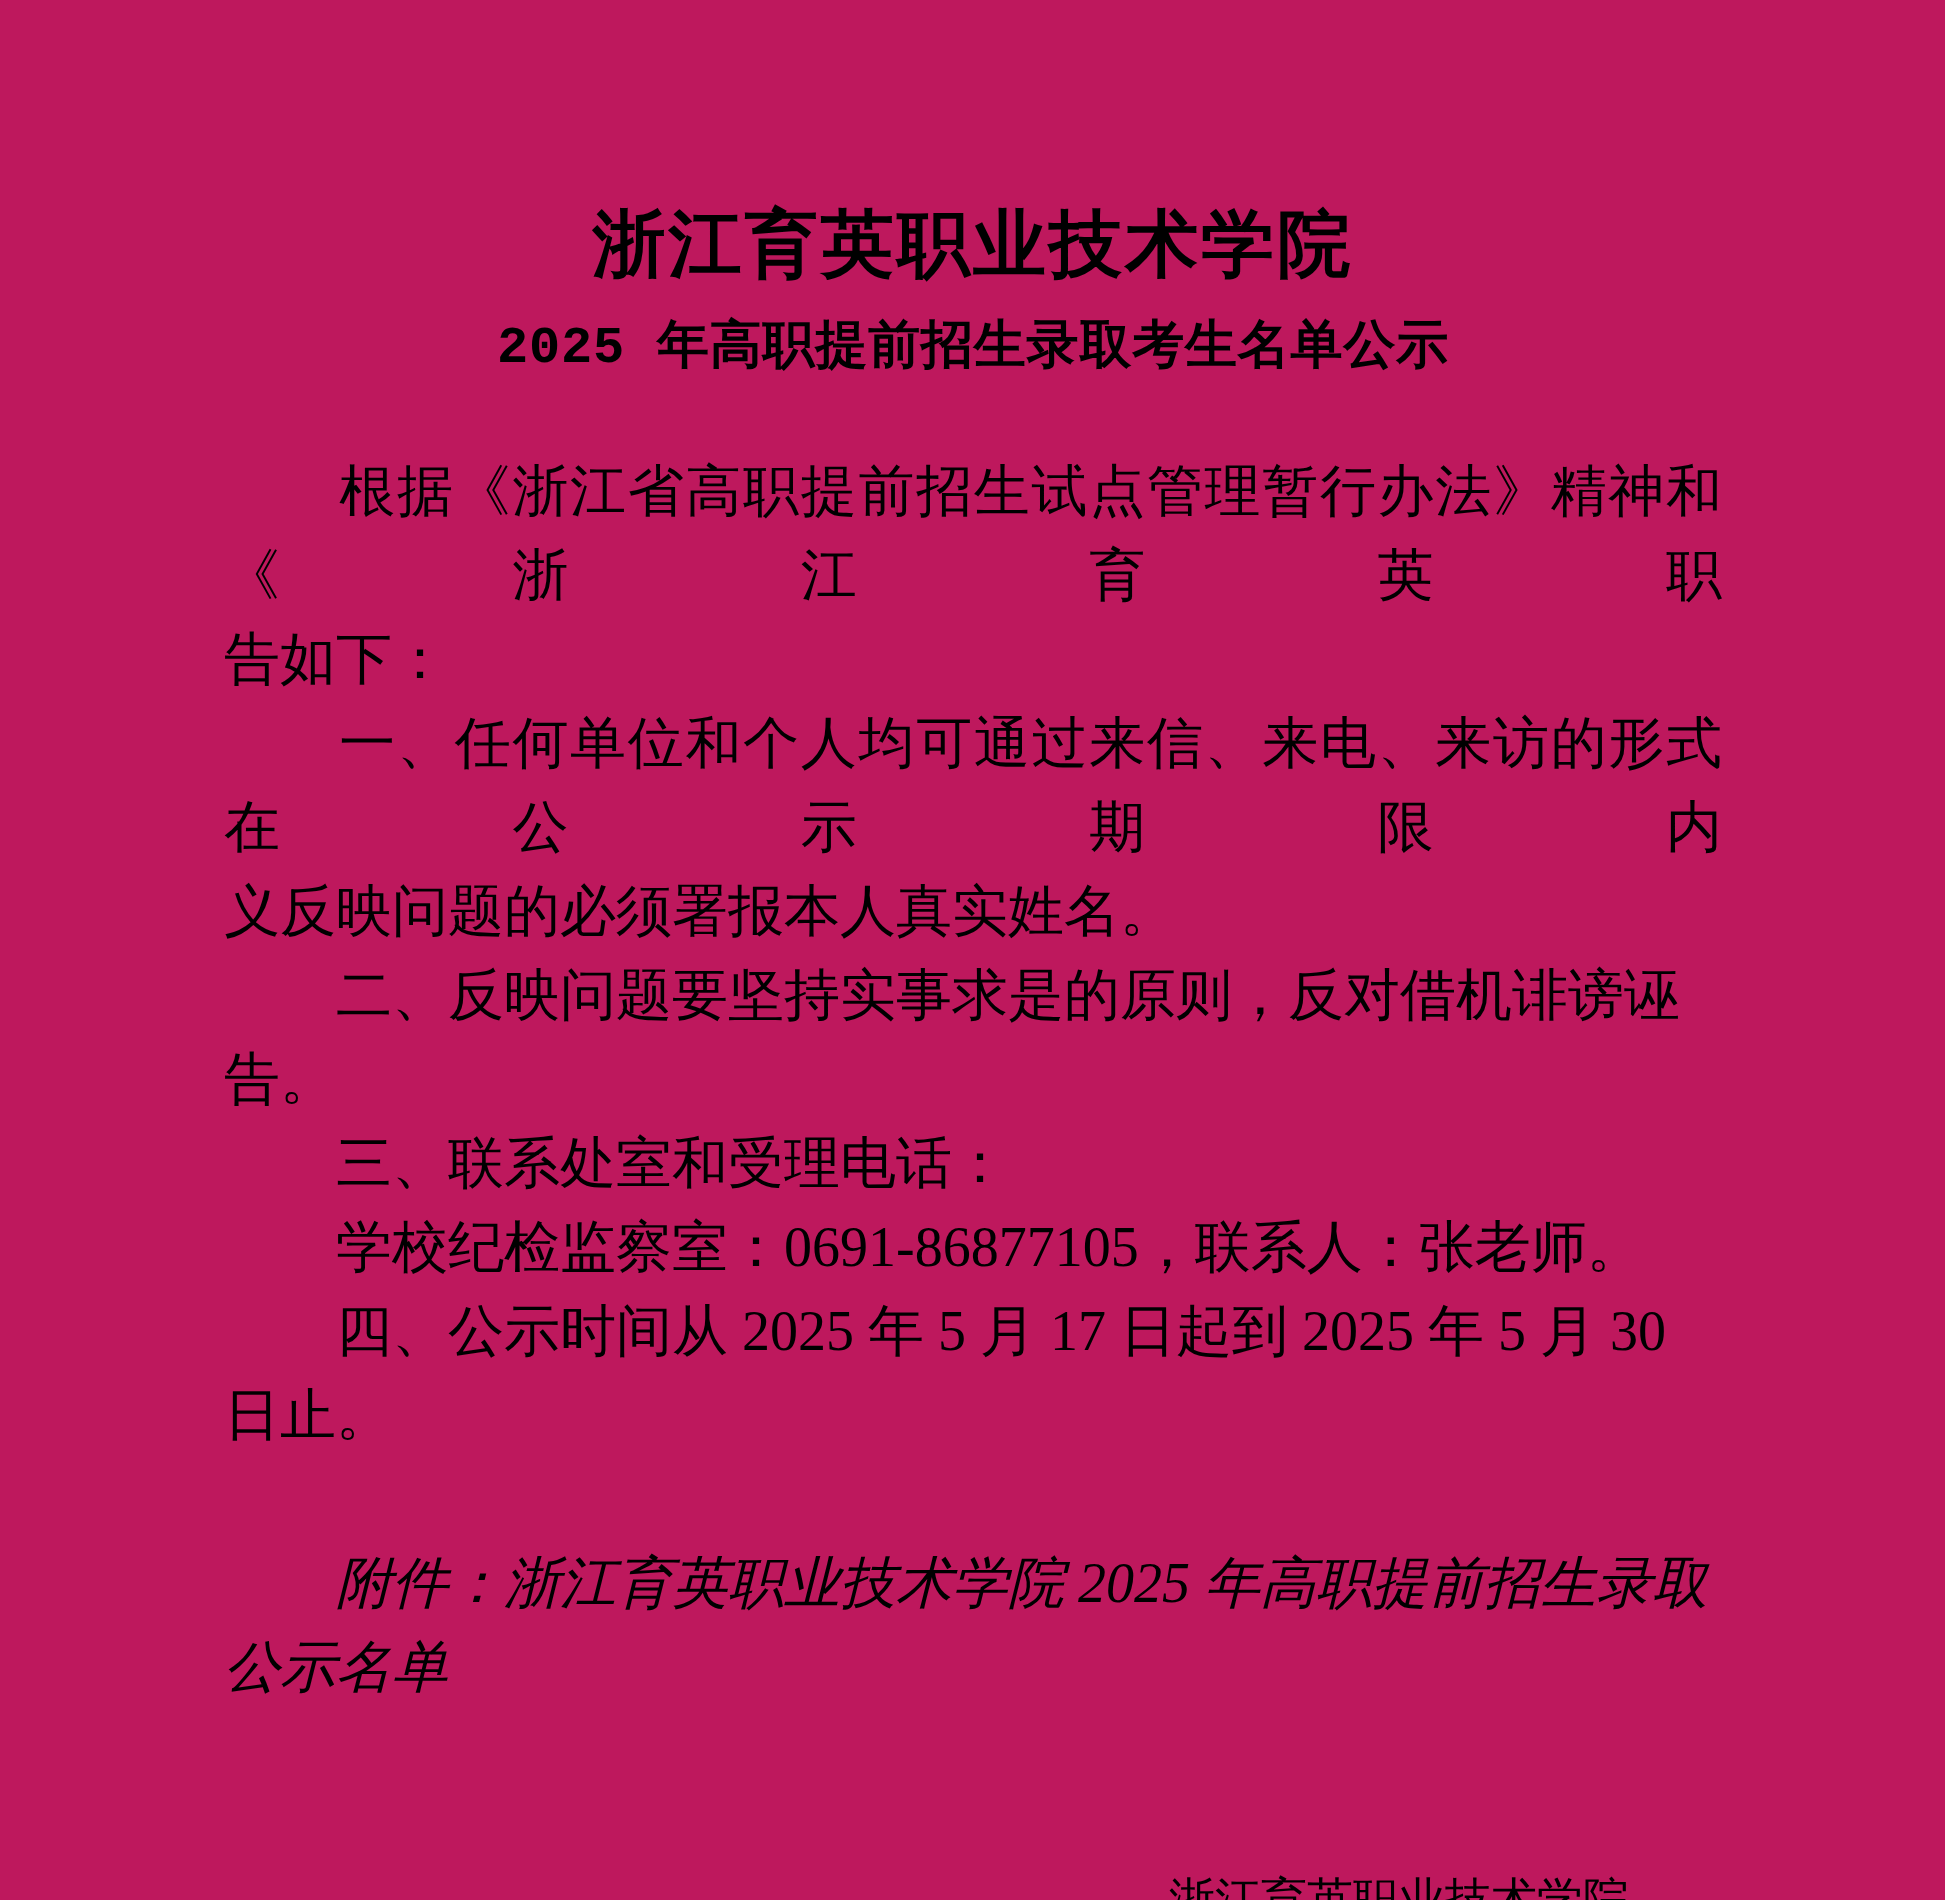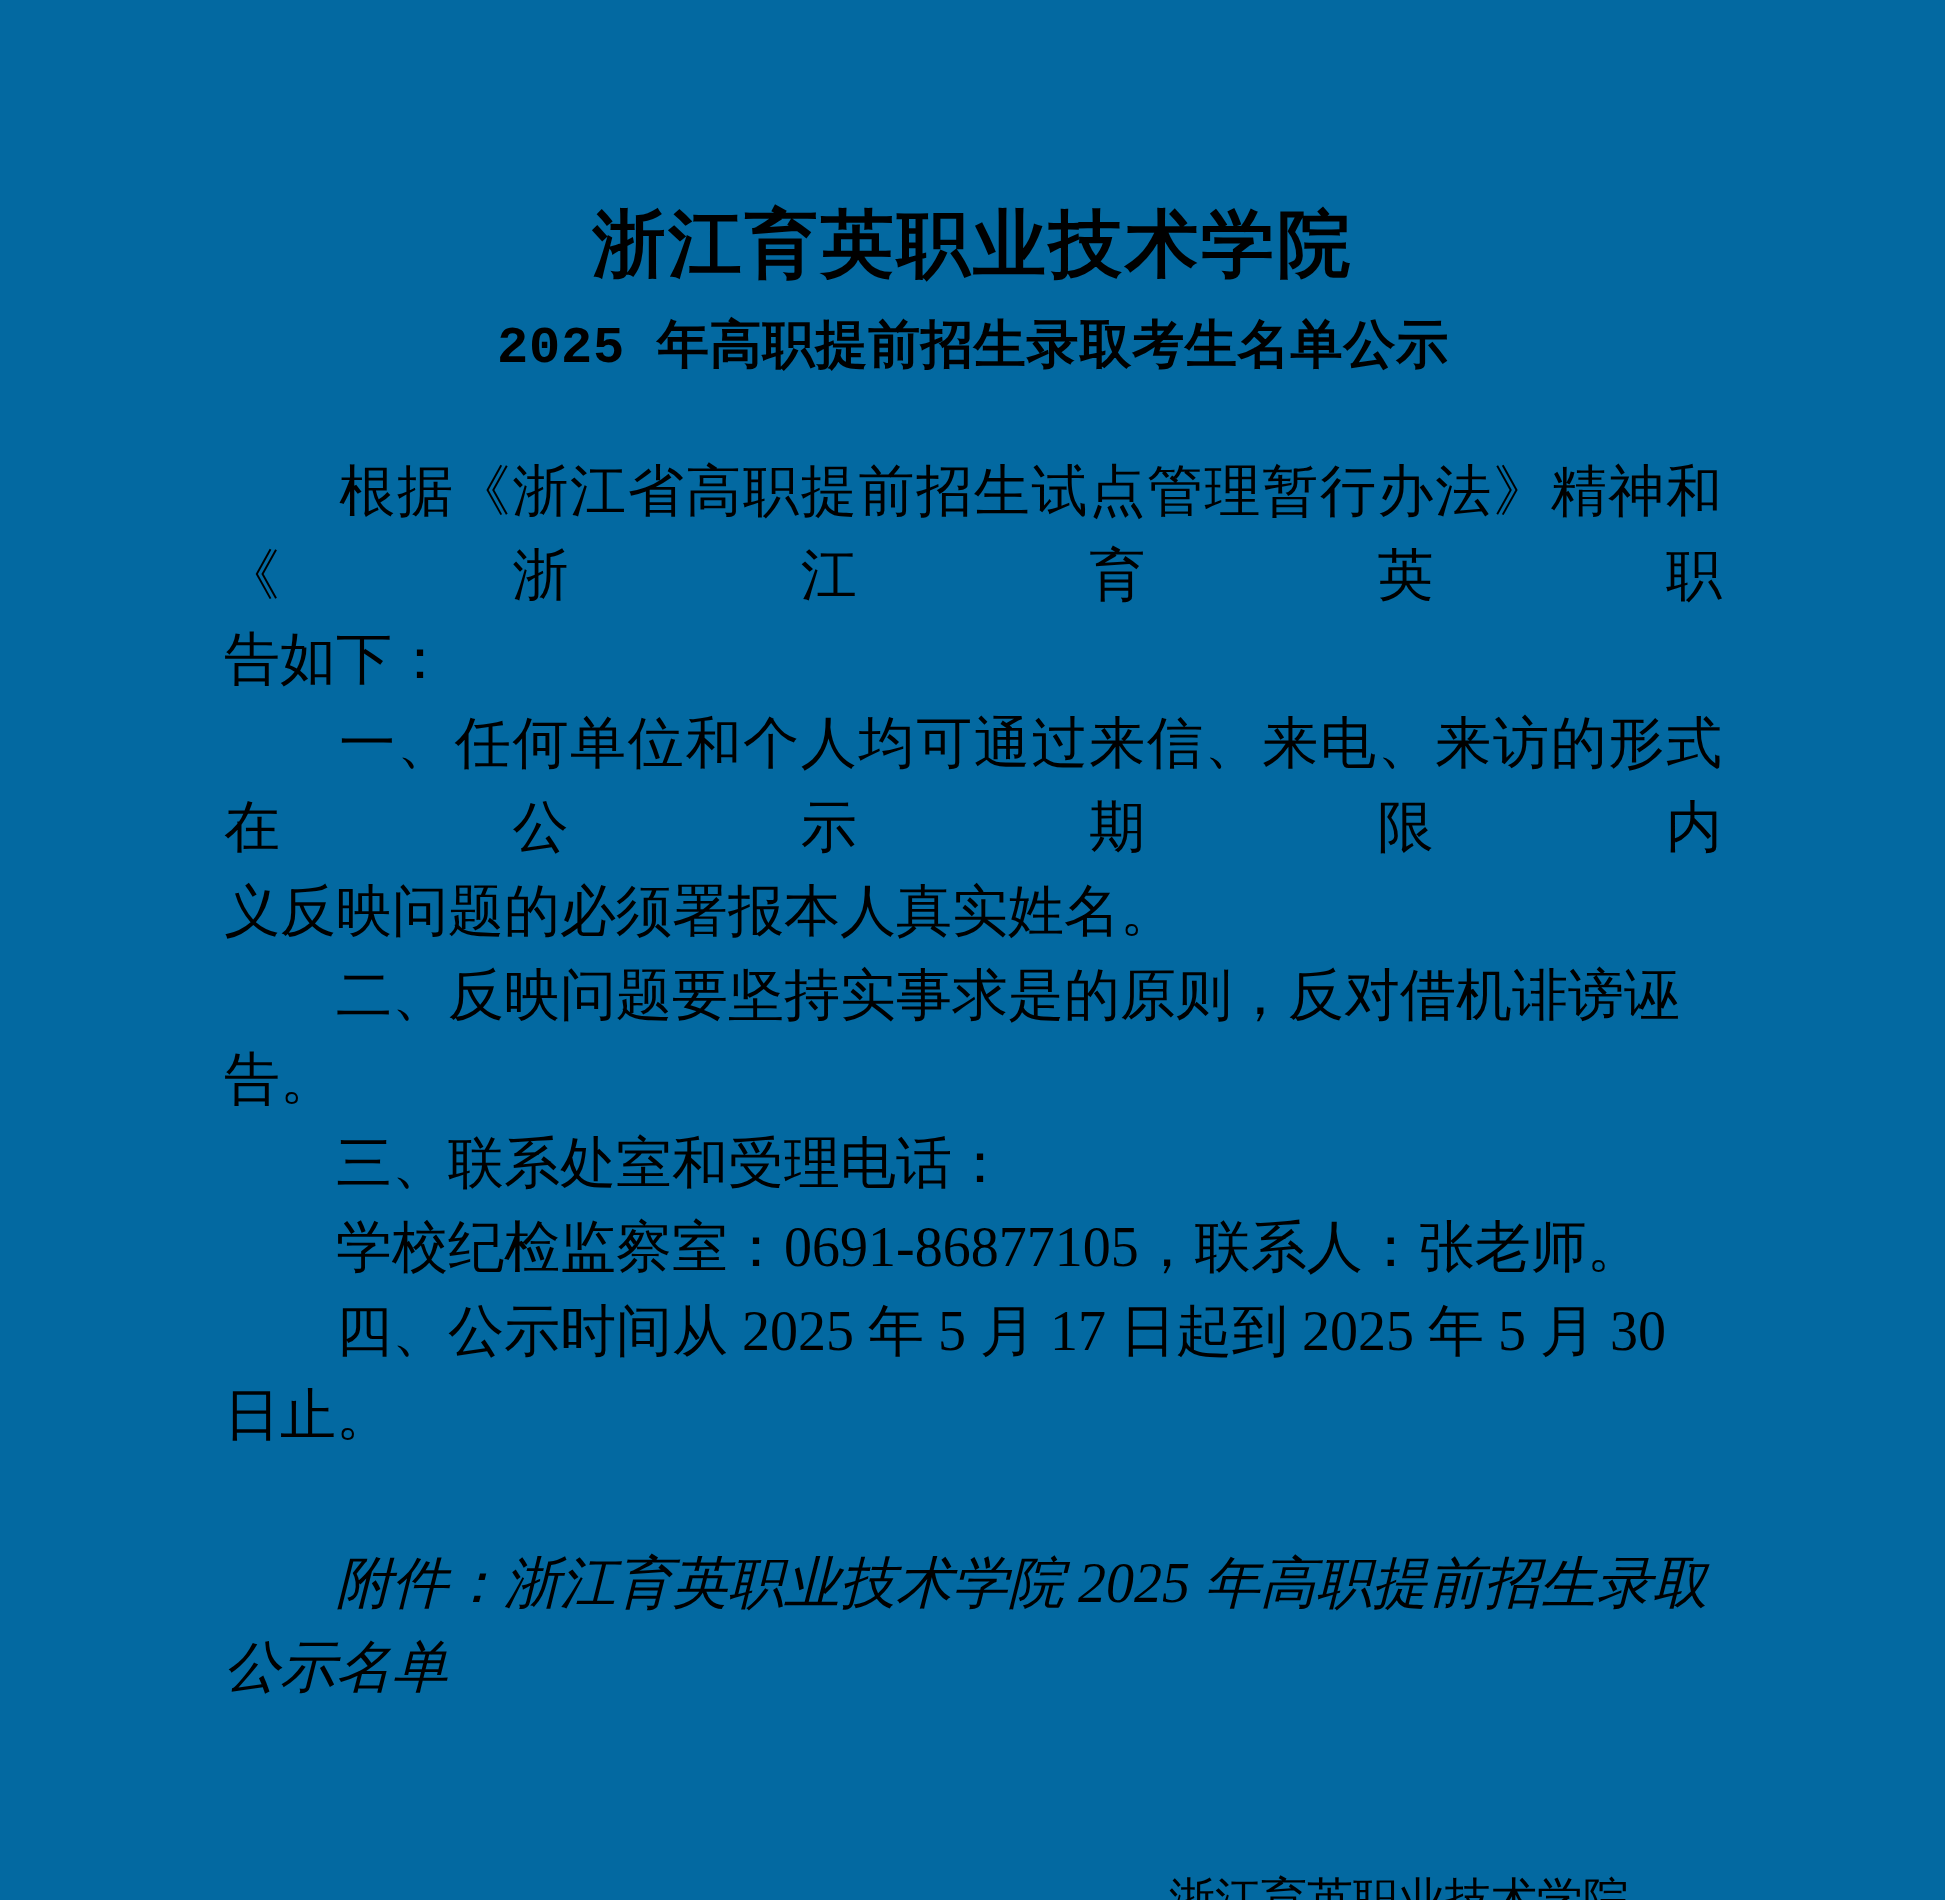--- a/index.html
+++ b/index.html
@@ -4,21 +4,21 @@
 <style>
   html, body {
     margin: 0;
     padding: 0;
     background: #ffffff;
   }
   .page {
     position: relative;
     width: 1946px;
     height: 1901px;
-    background: #0369a1;
+    background: #be185d;
     color: #000000;
     overflow: hidden;
     font-family: "Liberation Serif", "DejaVu Serif", serif;
   }
   .doc {
     padding: 196px 224px 0 224px;
   }
   .title-main {
     margin: 0;
     font-size: 73px;

